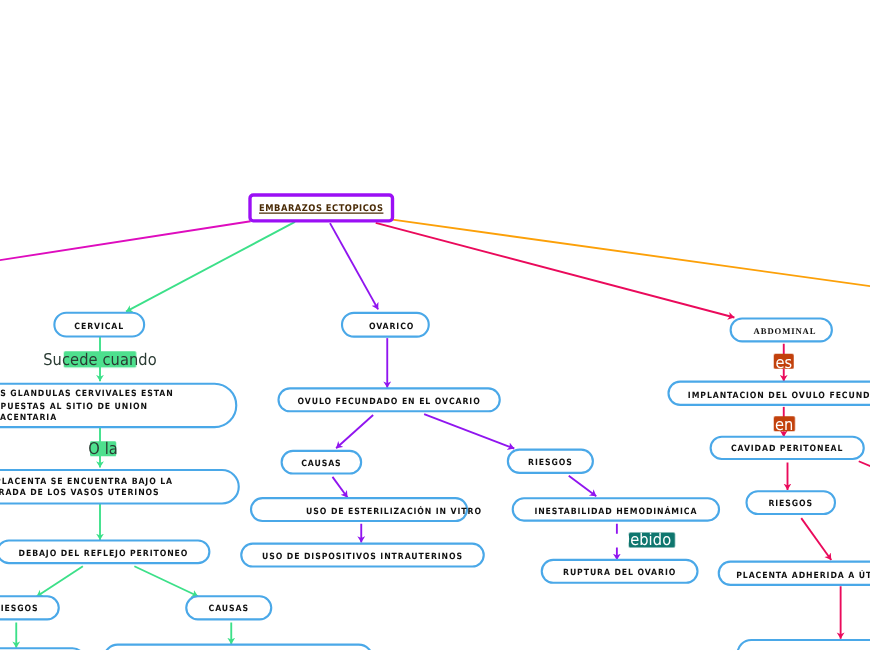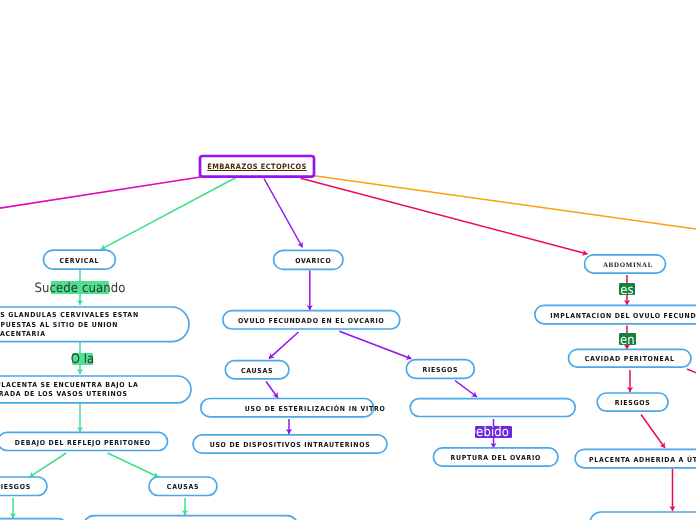--- a/index.html
+++ b/index.html
@@ -18,22 +18,22 @@
   .n-root > span{position:relative;top:0.3px;}
   .n-root{color:#4a2b06;font-weight:700;letter-spacing:.42px;font-size:7.4px;text-decoration:underline;}
   .n-multi{white-space:normal;line-height:9.3px;text-align:left;
            justify-content:flex-start;padding:0 16px;}
   .badge{position:absolute;box-sizing:border-box;display:flex;align-items:center;
          transform:translateZ(0);
          justify-content:center;border-radius:1.2px;font-size:13px;font-weight:400;
          letter-spacing:.08px;white-space:nowrap;
          font-family:"DejaVu Sans Condensed","DejaVu Sans",sans-serif;}
   .b-green{background:#4ee08e;color:#2a3b33;}
-  .b-pink{background:#15803d;color:#ffffff;}
-  .b-purple{background:#6d28d9;color:#ffffff;}
+  .b-pink{background:#c2410c;color:#ffffff;}
+  .b-purple{background:#0f766e;color:#ffffff;margin-left:28px;}
 </style>
 </head>
 <body>
 
 <div id="canvas">
 
   <svg class="layer" id="edges" viewBox="0 0 696 520">
     <defs>
       <marker id="ag" markerWidth="5" markerHeight="5" refX="3.4" refY="2.1" orient="auto" markerUnits="strokeWidth">
         <path d="M0,0 L3.45,2.1 L0,4.2 L0.95,2.1 Z" fill="#3ce089"></path>
@@ -152,20 +152,23 @@
   </div>
   <div class="node n-pill" style="left:406.3px;top:359.7px;width:68px;height:18.6px;">
     <span>RIESGOS</span>
   </div>
   <div class="node n-pill" style="left:200.8px;top:398.5px;width:172.8px;height:18.3px;margin-left:28px;">
     <span>USO DE ESTERILIZACIÓN IN VITRO</span>
   </div>
   <div class="node n-pill" style="left:193px;top:434.9px;width:194px;height:18.3px;">
     <span>USO DE DISPOSITIVOS INTRAUTERINOS</span>
   </div>
+  <div class="node n-pill" style="left:410.2px;top:398.6px;width:165px;height:17.9px;">
+    <span>INESTABILIDAD HEMODINÁMICA</span>
+  </div>
   <div class="badge b-purple" style="left:475px;top:426px;width:37px;height:12px;">
     <span>Debido a</span>
   </div>
   <div class="node n-pill" style="left:433.4px;top:447.9px;width:124.6px;height:18.3px;">
     <span>RUPTURA DEL OVARIO</span>
   </div>
 
   <div class="badge b-pink" style="left:619.1px;top:283.2px;width:15.9px;height:12.3px;">
     <span>es</span>
   </div>

